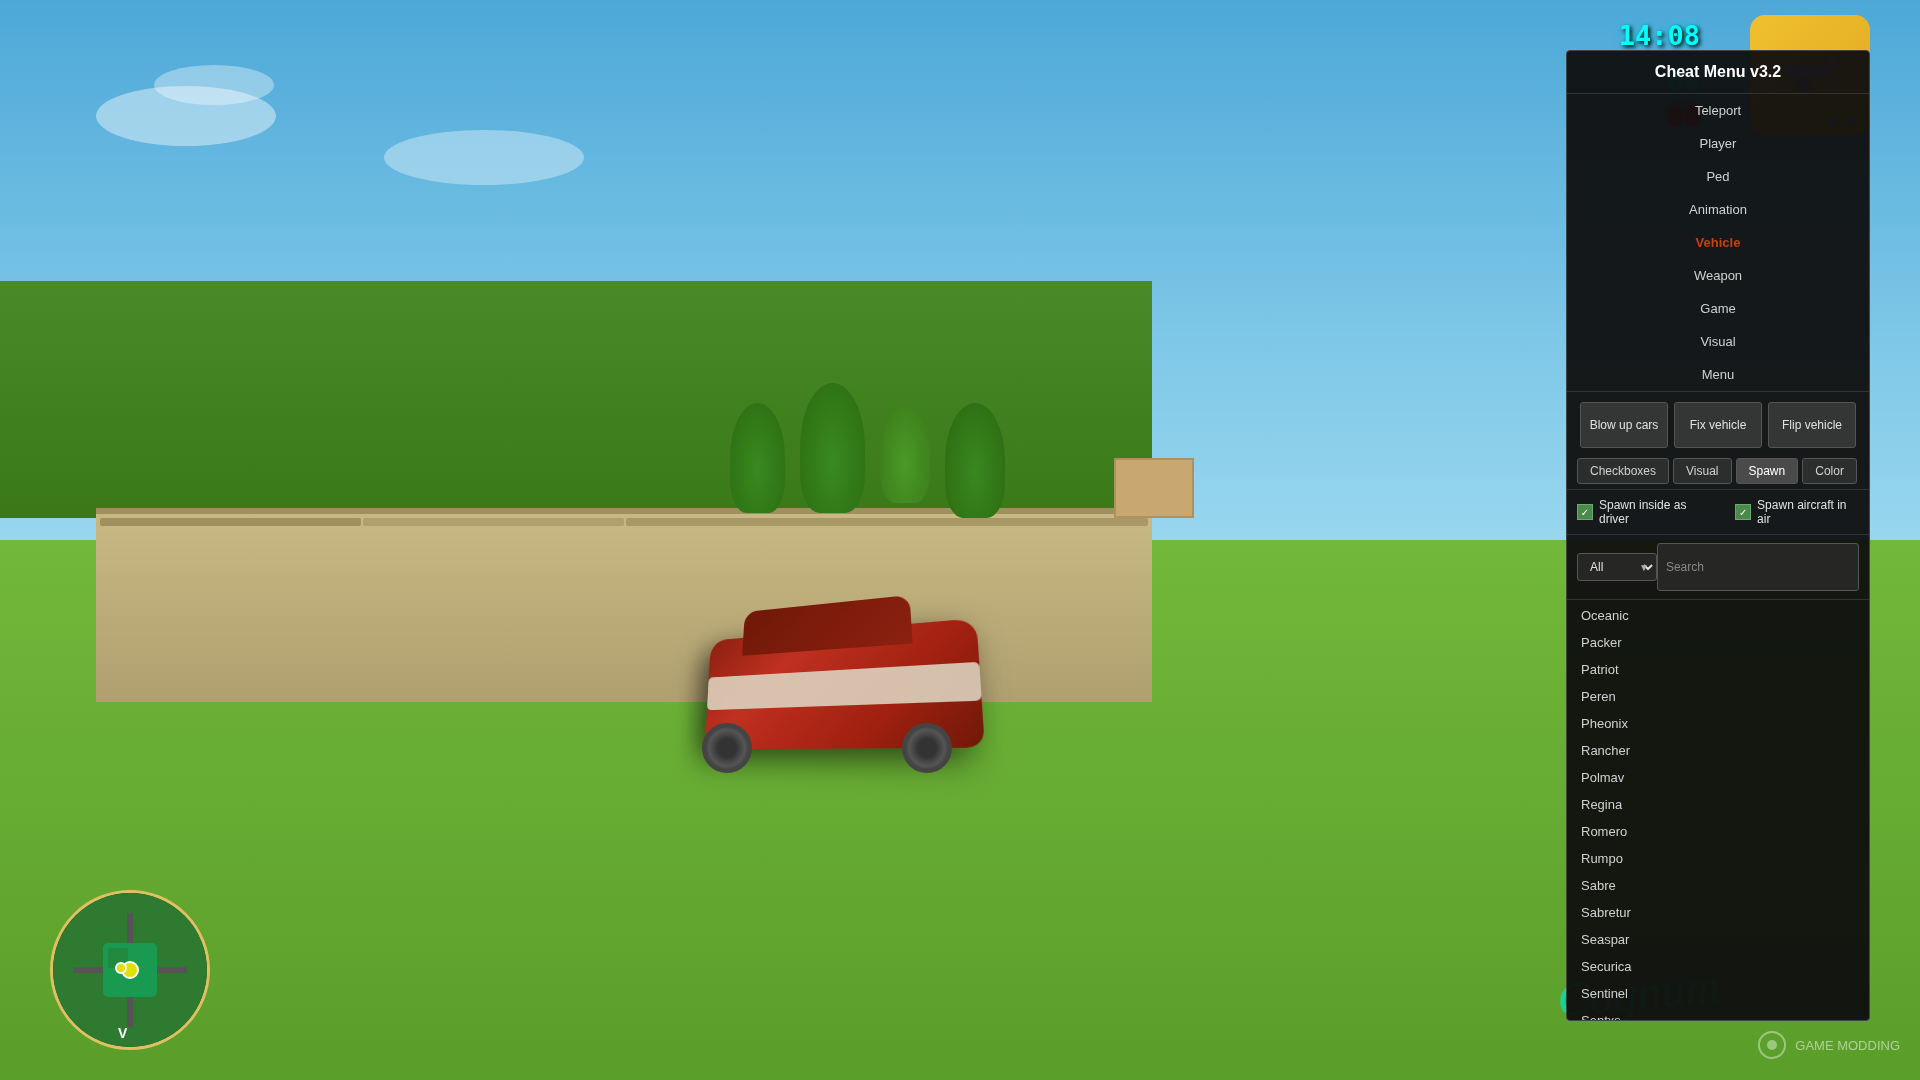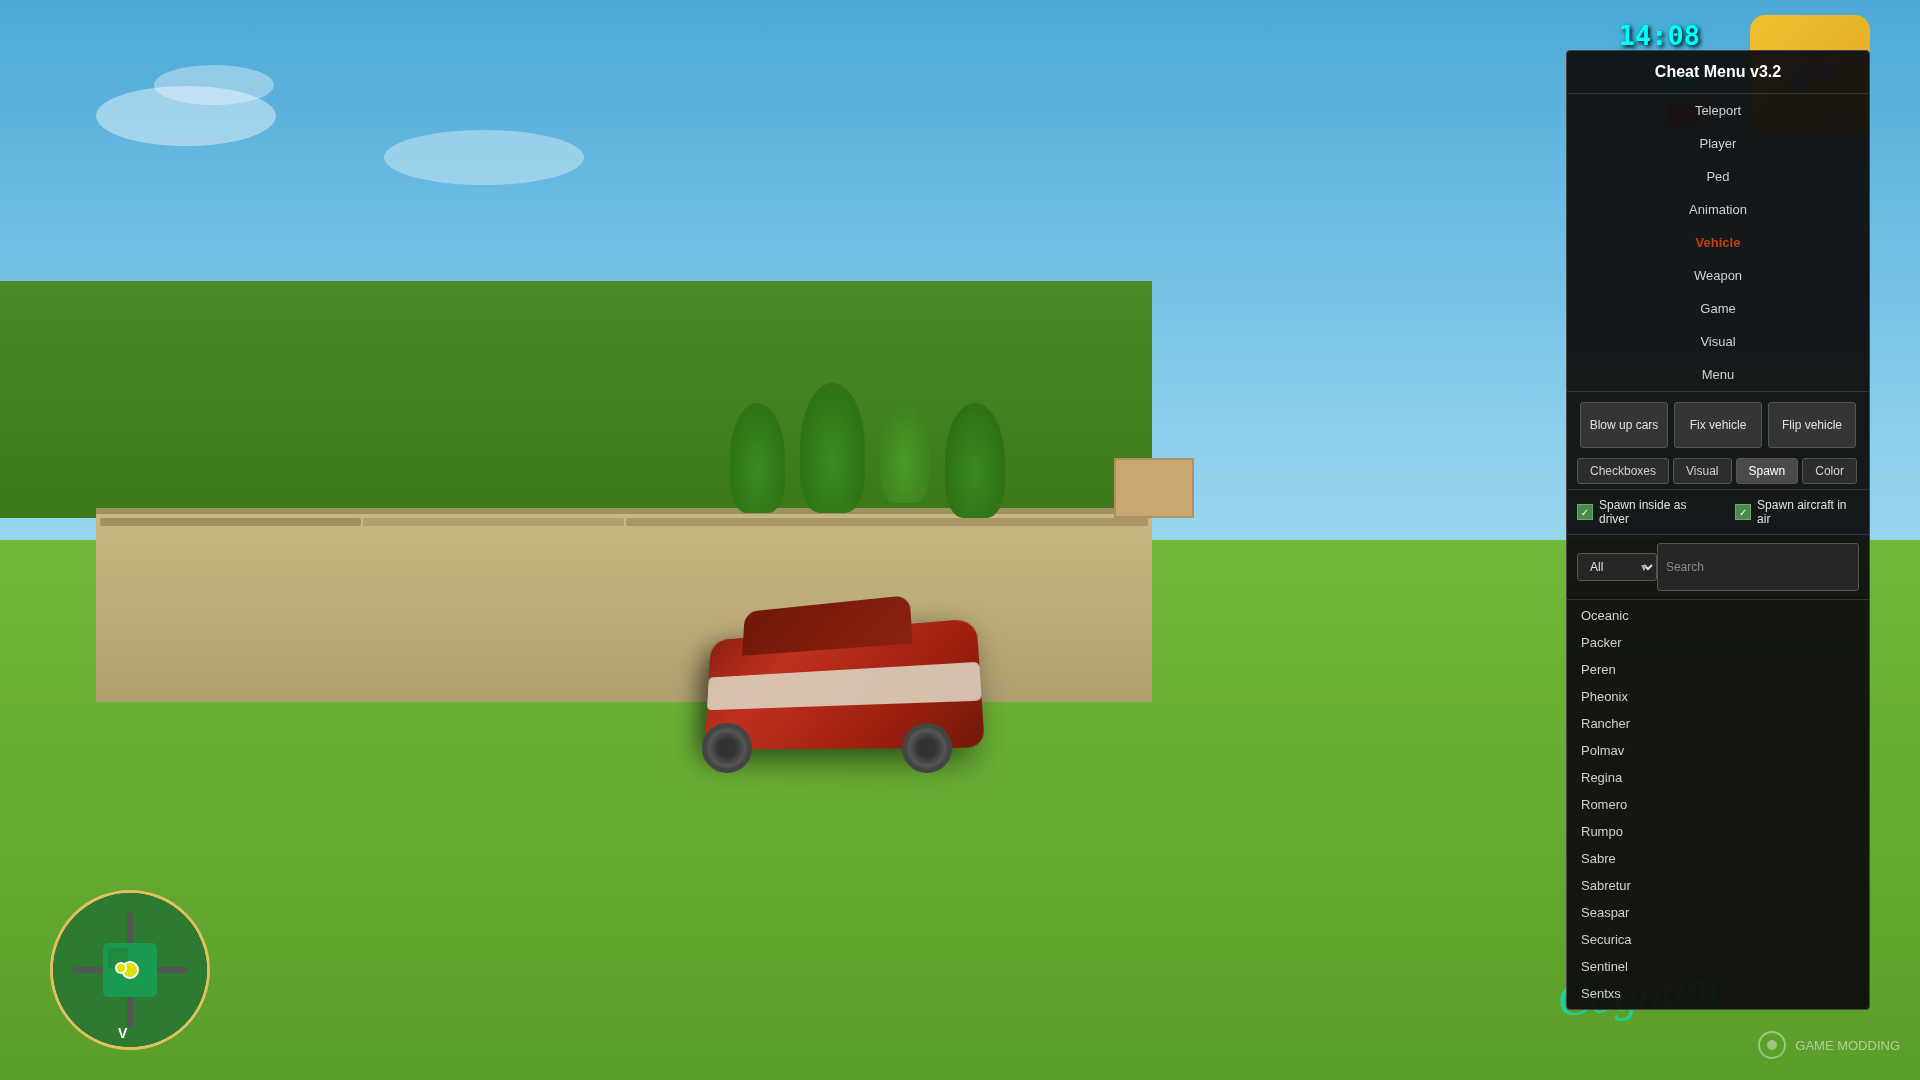--- a/index.html
+++ b/index.html
@@ -507,20 +507,21 @@
       <option>Aircraft</option>
       <option>Helicopters</option>
     </select>
     <span style="color:#aaa;margin-left:-26px;pointer-events:none;font-size:10px;">▼</span>
     <input class="filter-search" type="text" placeholder="Search" style="">
   </div>
 
   <div class="vehicle-list">
     <div class="vehicle-item">Oceanic</div>
     <div class="vehicle-item">Packer</div>
+    <div class="vehicle-item">Patriot</div>
     <div class="vehicle-item">Peren</div>
     <div class="vehicle-item">Pheonix</div>
     <div class="vehicle-item">Rancher</div>
     <div class="vehicle-item">Polmav</div>
     <div class="vehicle-item">Regina</div>
     <div class="vehicle-item">Romero</div>
     <div class="vehicle-item">Rumpo</div>
     <div class="vehicle-item">Sabre</div>
     <div class="vehicle-item">Sabretur</div>
     <div class="vehicle-item">Seaspar</div>

